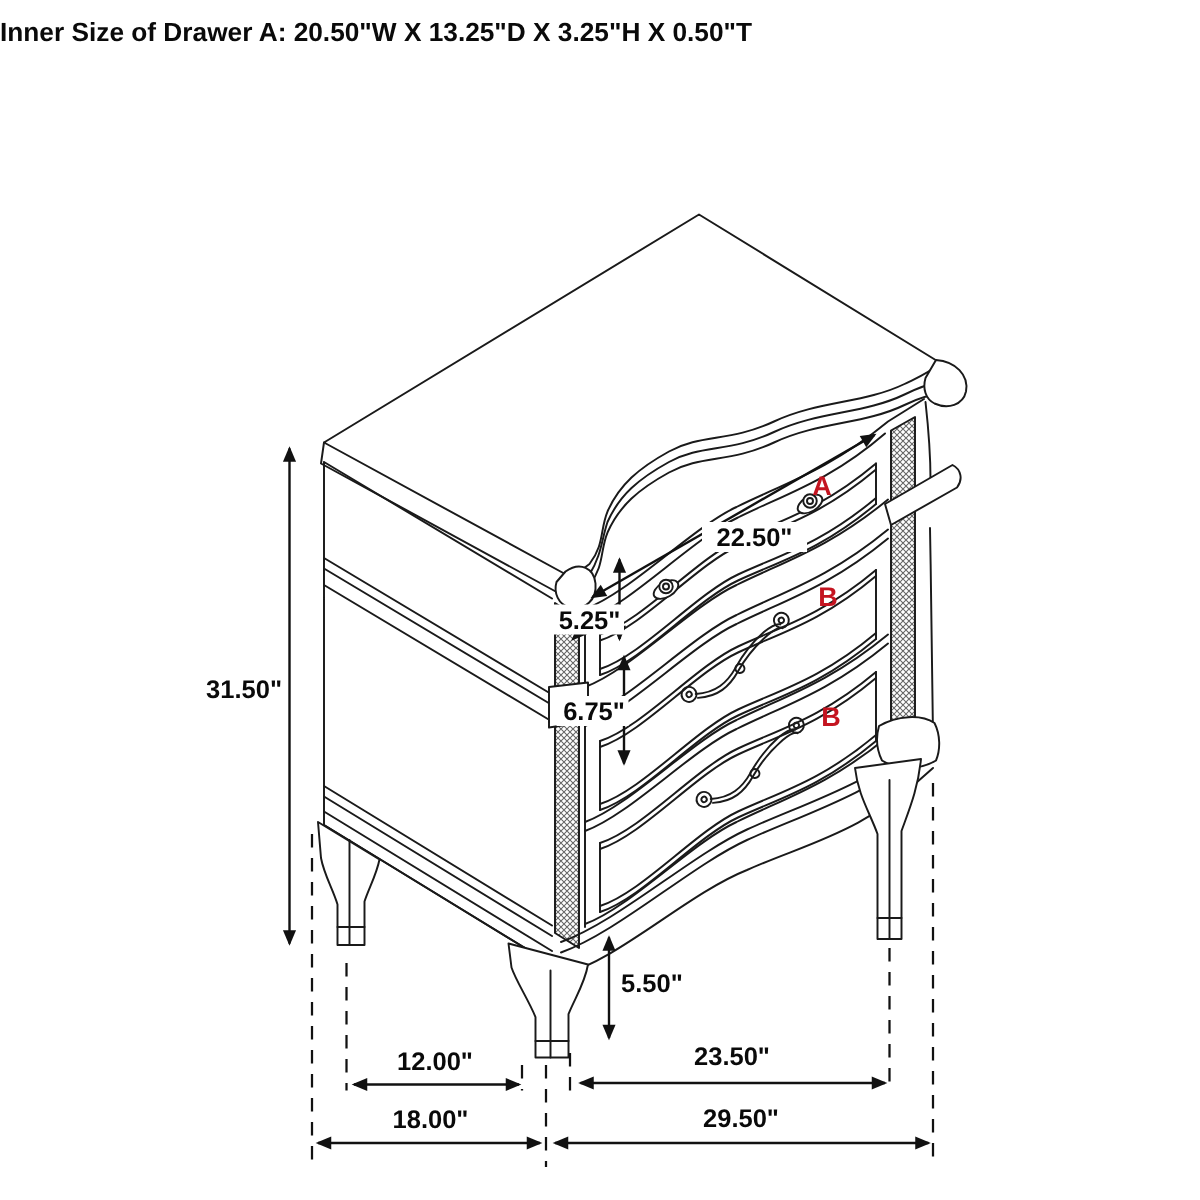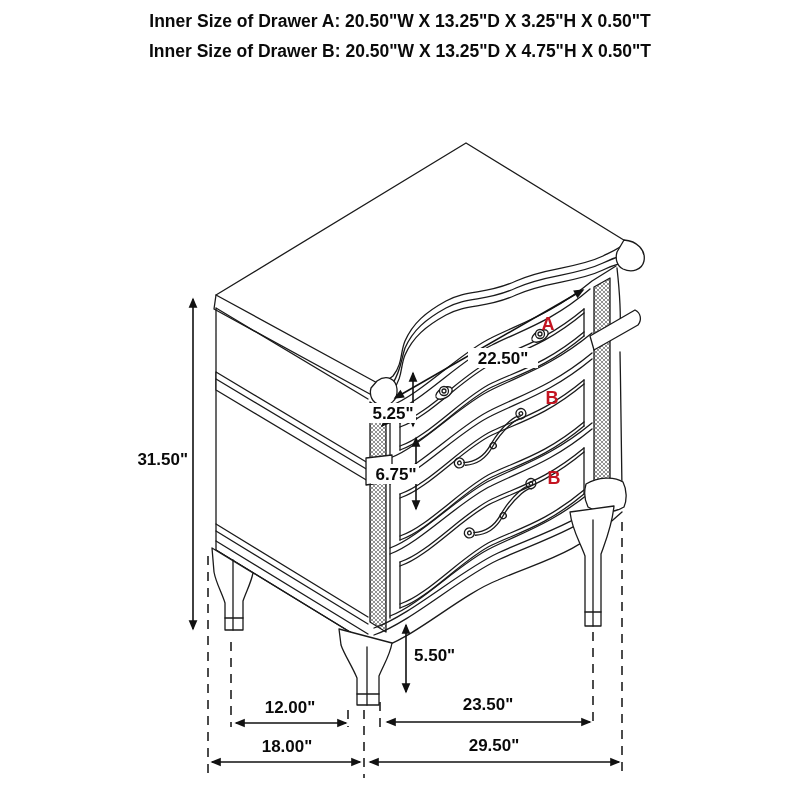--- a/index.html
+++ b/index.html
@@ -1,35 +1,34 @@
 <!DOCTYPE html>
 <html><head>
 <meta charset="utf-8">
 <style>
   html,body{margin:0;padding:0;background:#fff;}
   .stage{position:relative;width:800px;height:800px;background:#fff;overflow:hidden;
          font-family:"Liberation Sans",sans-serif;}
-  .hdr{position:absolute;top:6px;left:0;width:100%;text-align:center;z-index:2;}
+  .hdr{position:absolute;top:6px;left:0;width:100%;text-align:left;z-index:2;}
   .hdr p{margin:0;padding:1px 0;font-size:17.5px;font-weight:bold;color:#0a0a0a;line-height:28px;}
   svg{position:absolute;left:0;top:0;}
   .art{stroke:#1a1a1a;fill:none;stroke-width:1.3;stroke-linejoin:round;stroke-linecap:round;}
   .wfill{fill:#ffffff;}
   .dimline{stroke:#111;stroke-width:1.6;fill:none;}
   .dashln{stroke:#111;stroke-width:1.5;fill:none;stroke-dasharray:9 7;}
   .dimtxt{font-family:"Liberation Sans",sans-serif;font-size:17px;font-weight:bold;fill:#0a0a0a;}
   .redtxt{font-family:"Liberation Sans",sans-serif;font-size:18px;font-weight:bold;}
 </style>
 </head>
 <body>
 
 <div class="stage">
 
   <div class="hdr">
     <p>Inner Size of Drawer A: 20.50"W X 13.25"D X 3.25"H X 0.50"T</p>
-    <p>Inner Size of Drawer B: 20.50"W X 13.25"D X 4.75"H X 0.50"T</p>
   </div>
 
   <svg width="800" height="800" viewBox="0 0 800 800">
     <defs>
       <marker id="arr" viewBox="0 0 10 10" refX="8.5" refY="5" markerWidth="8" markerHeight="6.5" orient="auto-start-reverse">
         <path d="M0,0.8 L10,5 L0,9.2 Z" fill="#111"></path>
       </marker>
       <pattern id="hatch" width="4" height="4" patternUnits="userSpaceOnUse">
         <rect width="4" height="4" fill="#ffffff"></rect>
         <path d="M0,0 L4,4 M4,0 L0,4" stroke="#666" stroke-width="0.7"></path>

